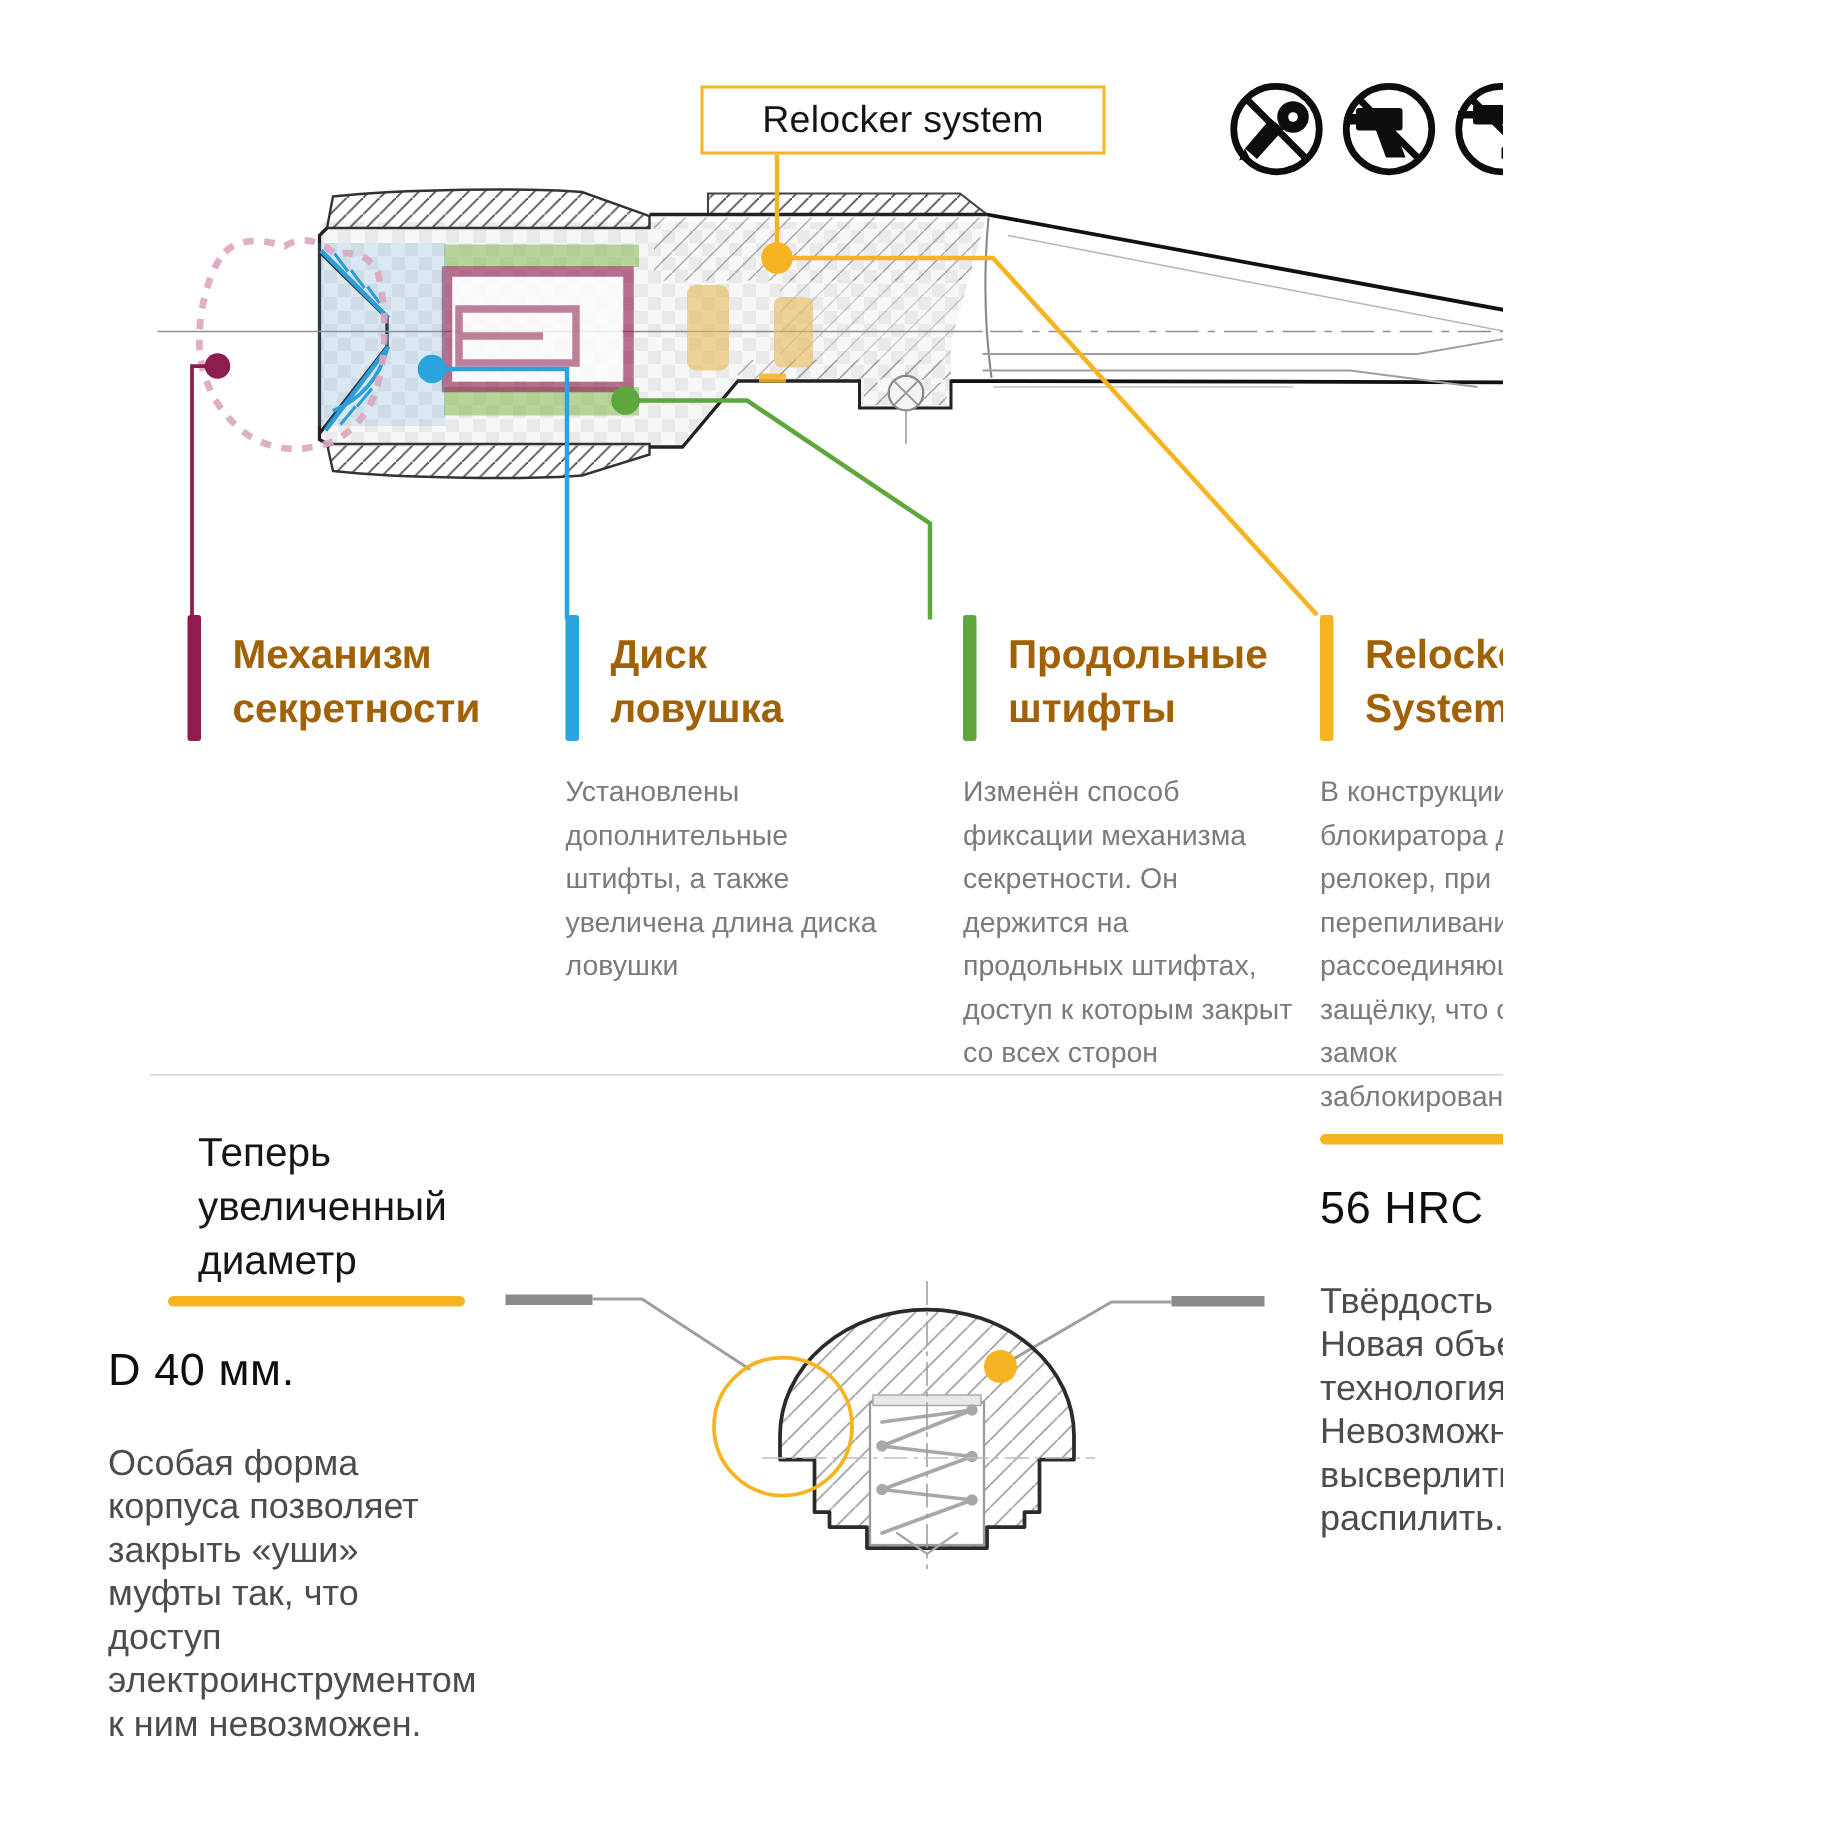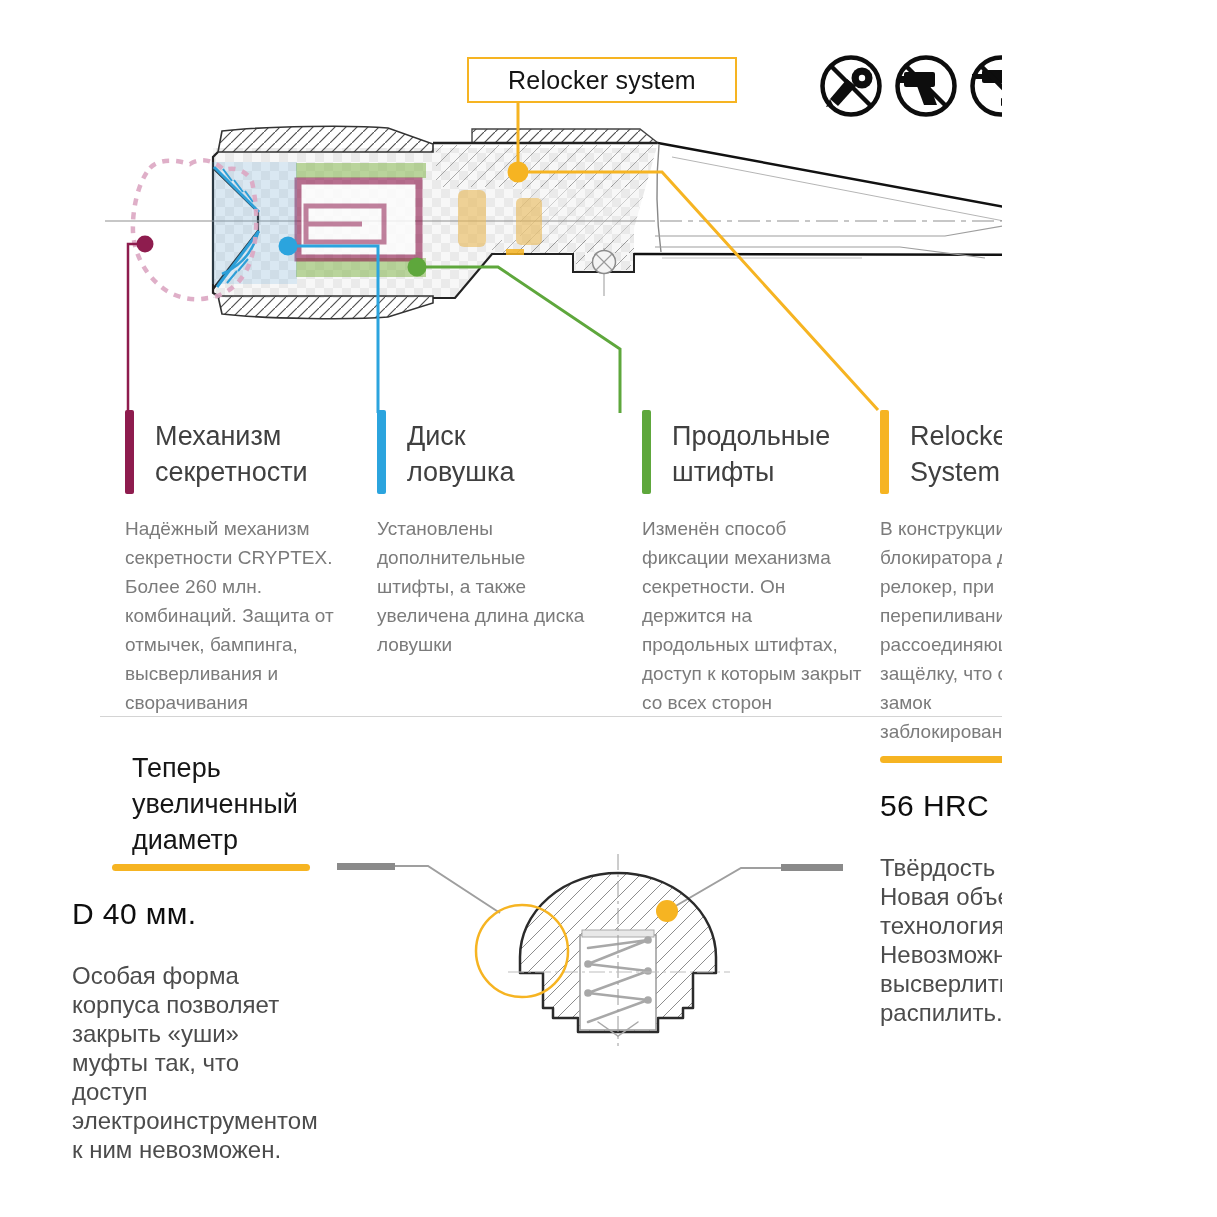--- a/index.html
+++ b/index.html
@@ -14,21 +14,21 @@
 
   
   .tool-icons{position:absolute;left:818px;top:52px;}
 
   
   .lock-svg{position:absolute;left:0;top:0;}
 
   
   .col{position:absolute;top:410px;width:222px;}
   .col .bar{position:absolute;left:0;top:0;width:9px;height:84px;border-radius:2px;}
-  .col h3{margin:8px 0 0 30px;max-width:170px;font-size:27px;line-height:36px;font-weight:400;color:#404040;}
+  .col h3{margin:8px 0 0 30px;max-width:170px;font-size:27px;line-height:36px;font-weight:700;color:#a16207;}
   .col p{margin:24px 0 0 0;max-width:210px;font-size:19px;line-height:29px;font-weight:400;color:#7b7b7b;}
   .col-1{left:125px;} .col-2{left:377px;} .col-3{left:642px;} .col-4{left:880px;}
   .col-3 p{max-width:224px;}
   .bar-maroon{background:#8E1C4E;} .bar-blue{background:#2BA4DE;}
   .bar-green{background:#5EA73C;} .bar-yellow{background:#F6B422;}
 
   .divider{position:absolute;left:100px;top:716px;width:1017px;height:1px;background:#d4d4d4;}
 
   
   .b-block h2{margin:0;font-size:27px;line-height:36px;font-weight:400;color:#161616;}
@@ -182,21 +182,20 @@
       <path d="M-30,-1 l3,5 l4,-5 l4,5 l4,-5 l4,5 l4,-5 z"></path>
       <path d="M2,7 q-16,18 6,16" fill="none" stroke="#0d0d0d" stroke-width="3"></path>
       <circle r="28.5" fill="none" stroke="#0d0d0d" stroke-width="4.5"></circle>
       <line x1="-20" y1="-20" x2="20" y2="20" stroke="#0d0d0d" stroke-width="4.5"></line>
     </g>
   </svg>
 
   <div class="col col-1">
     <span class="bar bar-maroon"></span>
     <h3>Механизм секретности</h3>
-    <p>Надёжный механизм секретности CRYPTEX. Более 260 млн. комбинаций. Защита от отмычек, бампинга, высверливания и сворачивания</p>
   </div>
   <div class="col col-2">
     <span class="bar bar-blue"></span>
     <h3>Диск ловушка</h3>
     <p style="max-width:209px;">Установлены дополнительные штифты, а также увеличена длина диска ловушки</p>
   </div>
   <div class="col col-3">
     <span class="bar bar-green"></span>
     <h3>Продольные штифты</h3>
     <p>Изменён способ фиксации механизма секретности. Он держится на продольных штифтах, доступ к которым закрыт со всех сторон</p>

